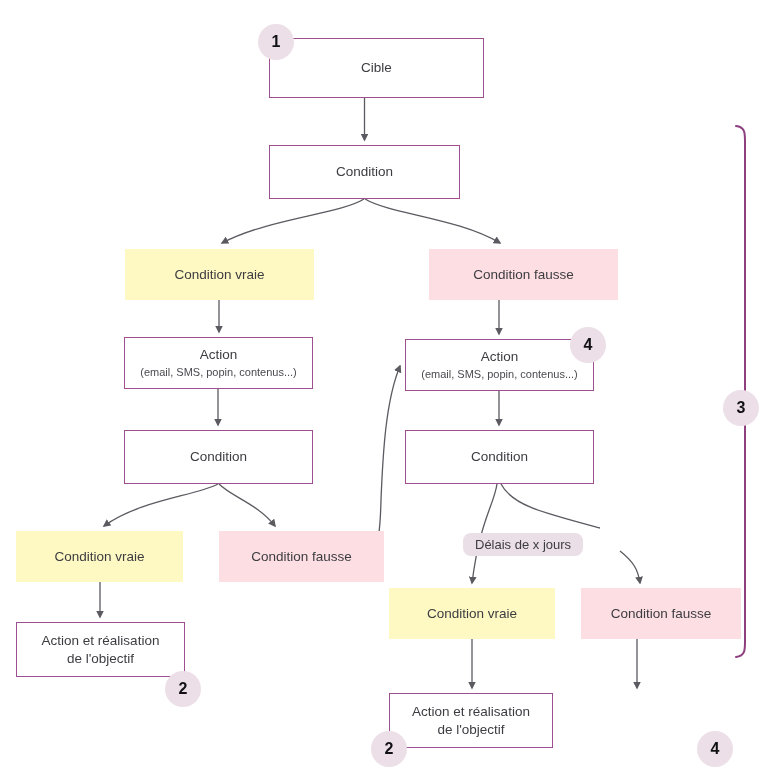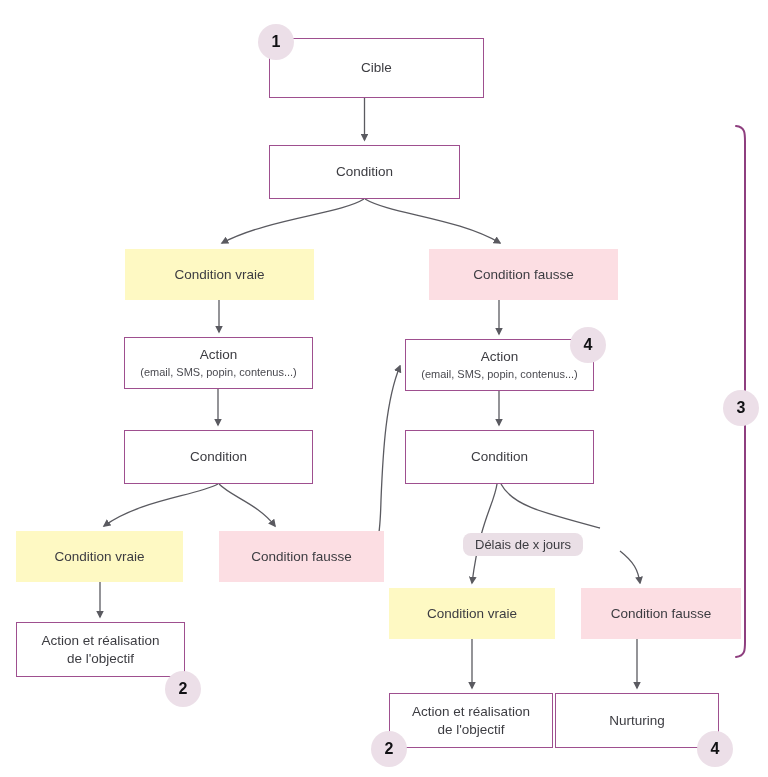--- a/index.html
+++ b/index.html
@@ -180,23 +180,20 @@
   <div class="node outlined" style="left:16px; top:622px; width:169px; height:55px;">
     <span>Action et réalisation</span>
     <span>de l'objectif</span>
   </div>
 
   <div class="node outlined" style="left:389px; top:693px; width:164px; height:55px;">
     <span>Action et réalisation</span>
     <span>de l'objectif</span>
   </div>
 
-  <div class="node outlined" style="left:555px; top:693px; width:164px; height:55px;">
-    <span>Nurturing</span>
-  </div>
 
   <div class="delay-label" style="left:463px; top:533px;">
     <span>Délais de x jours</span>
   </div>
 
   <div class="badge" style="left:258px; top:24px;">
     <span>1</span>
   </div>
 
   <div class="badge" style="left:570px; top:327px;">

